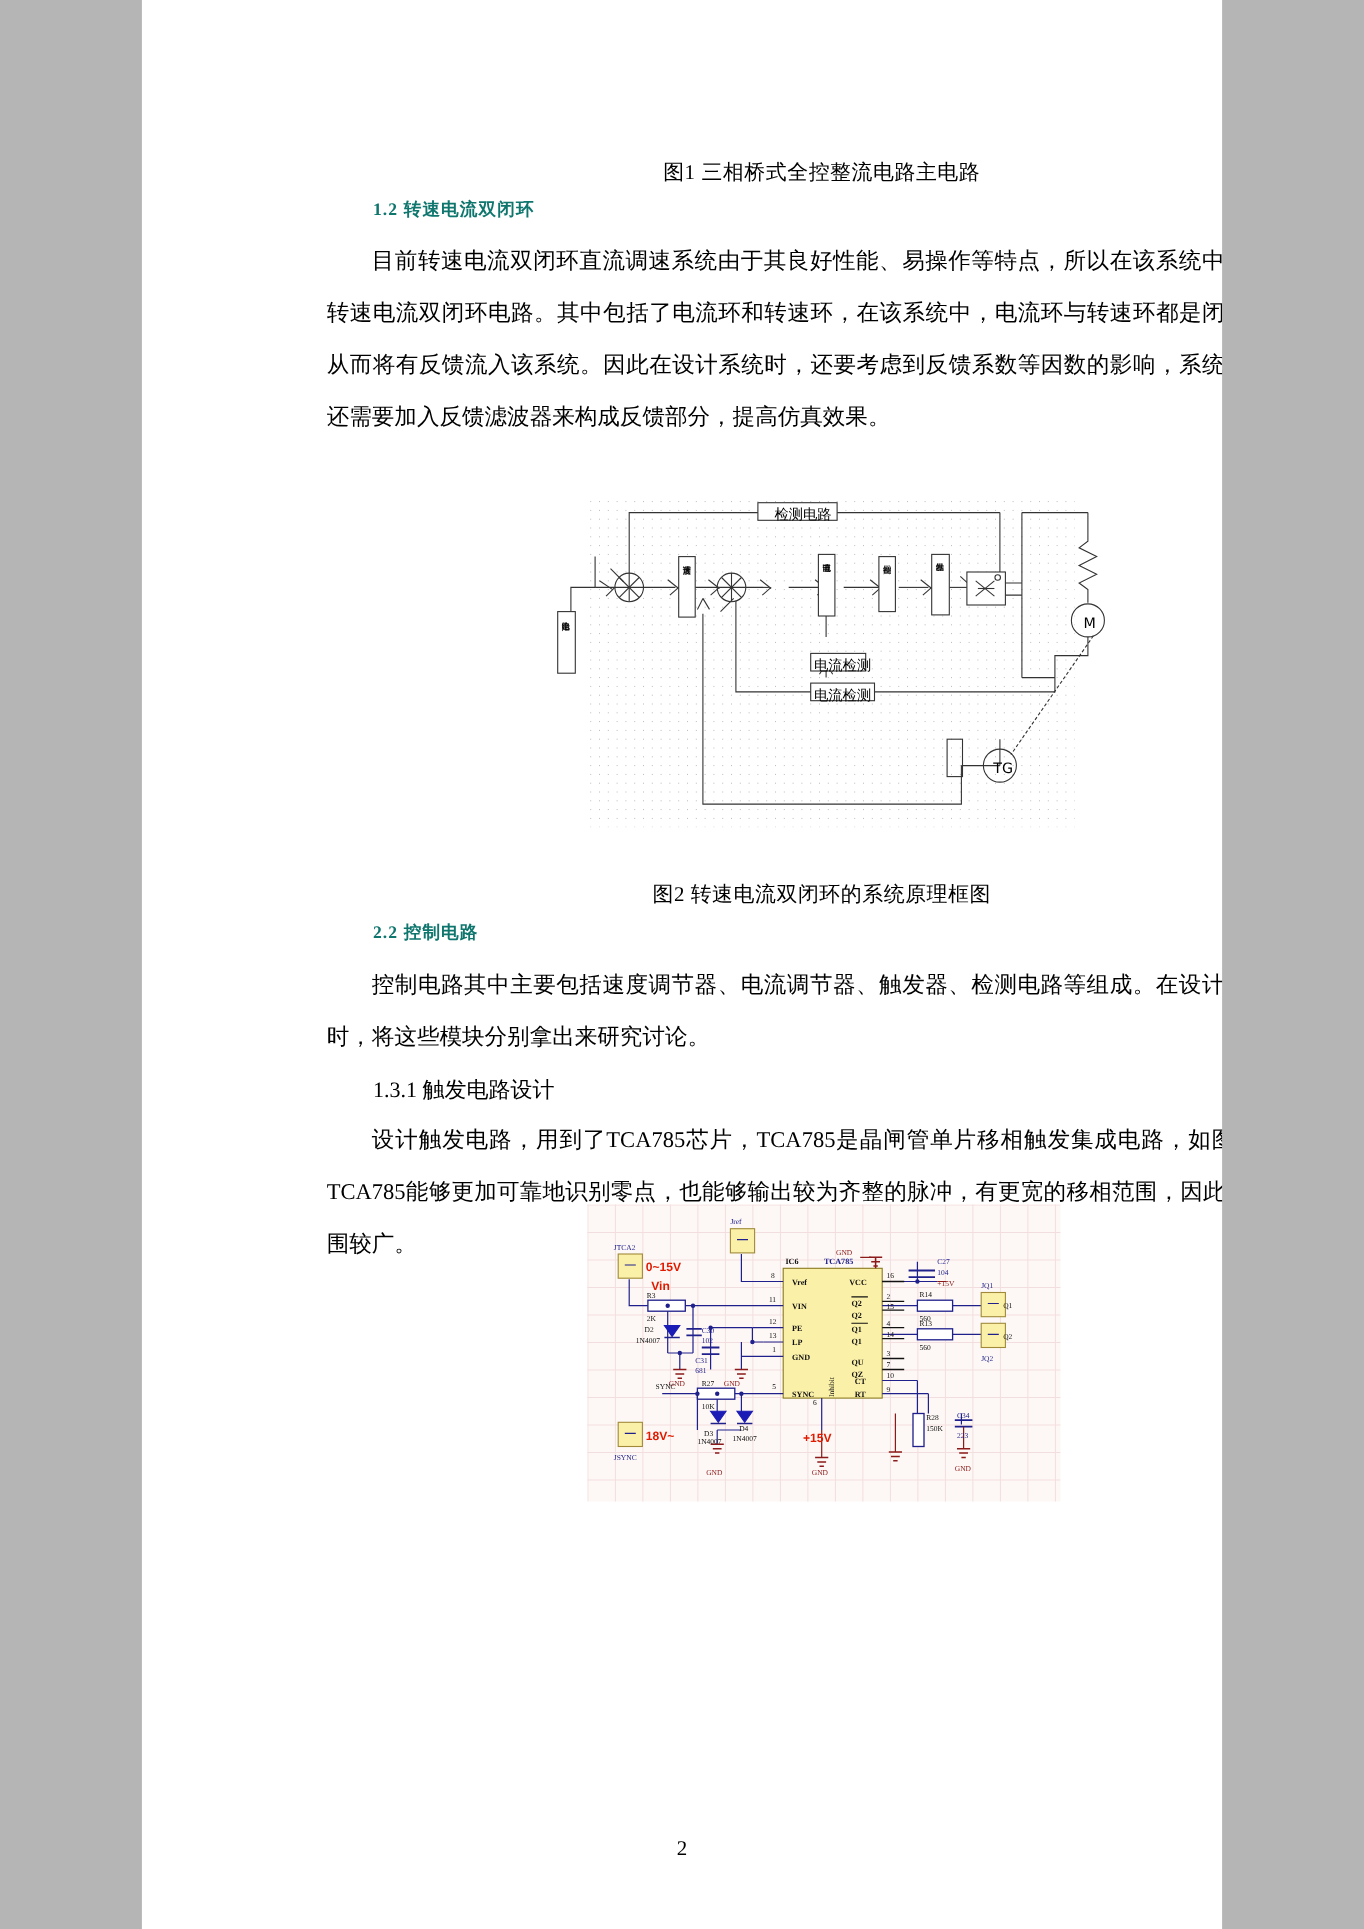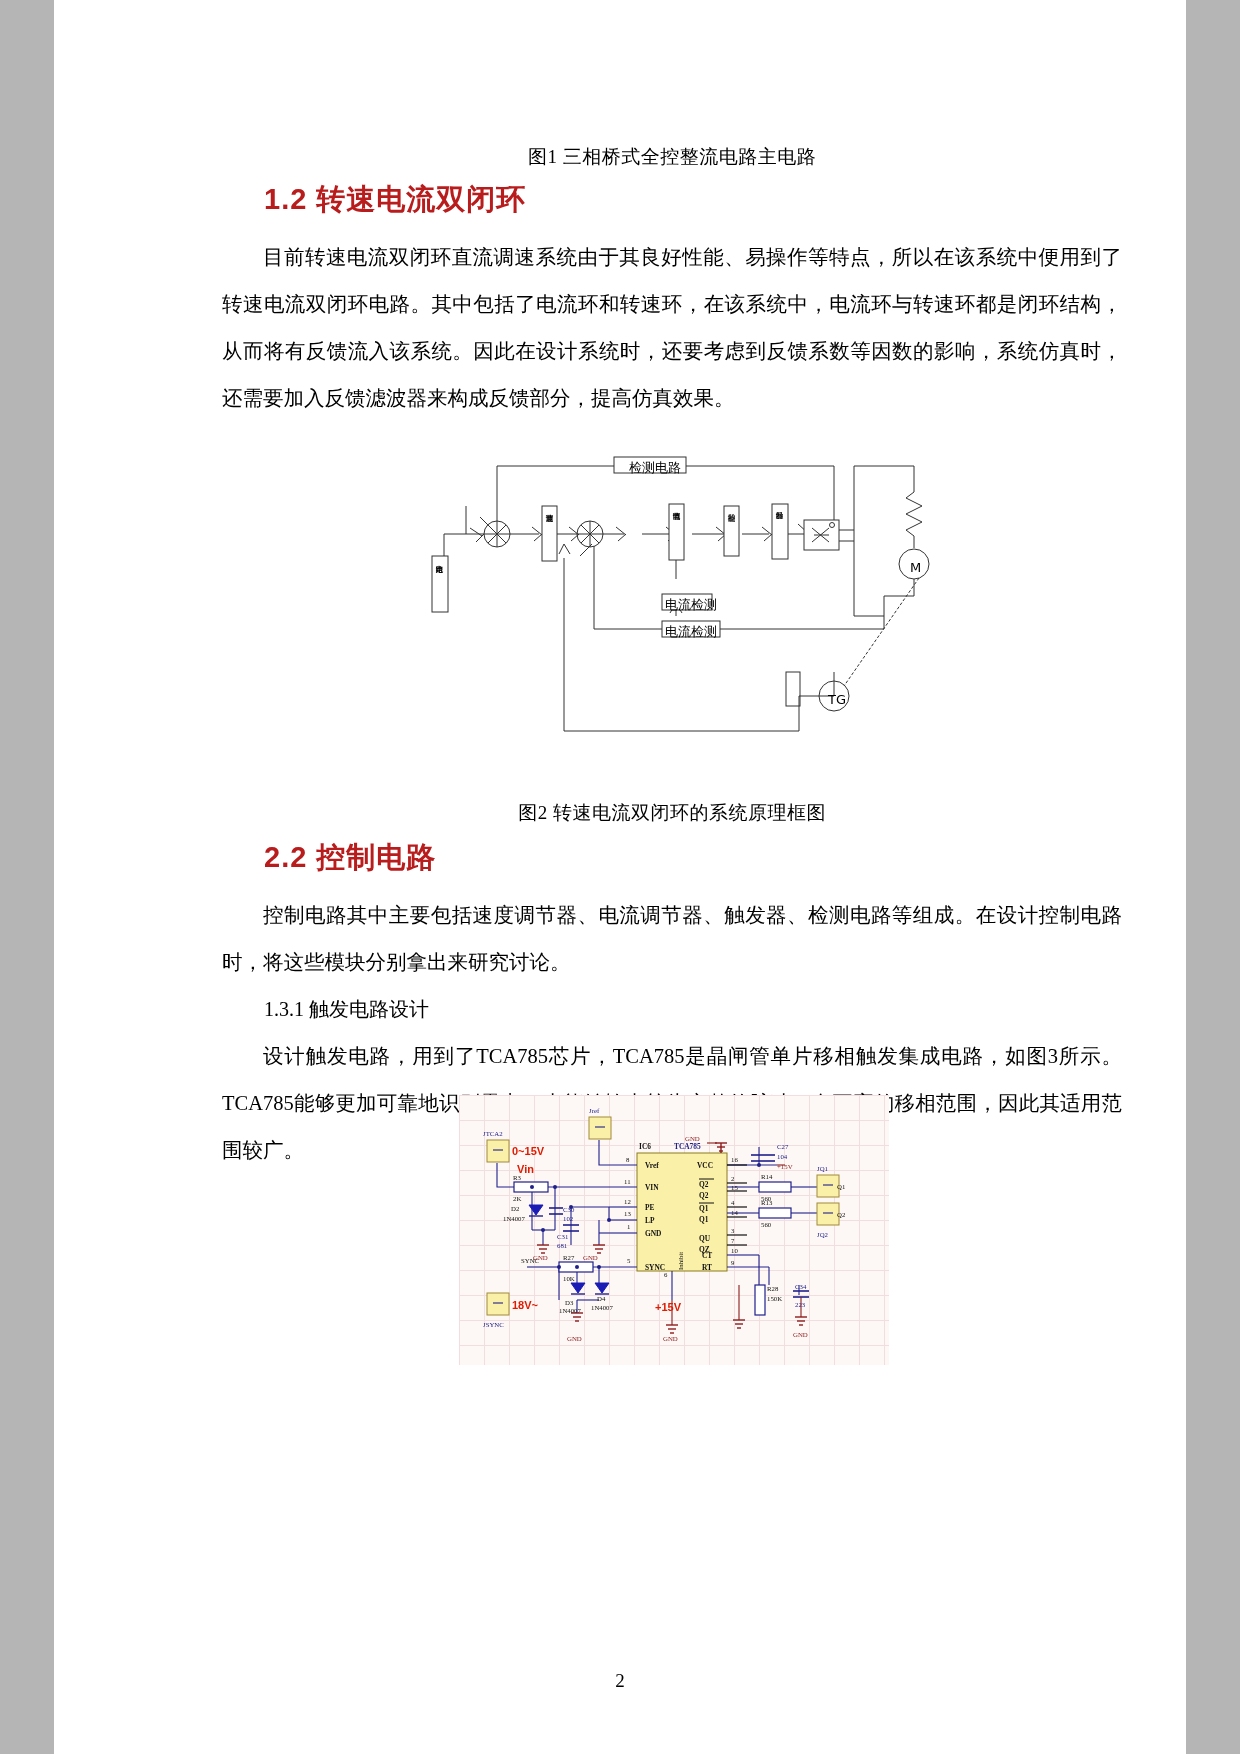--- a/index.html
+++ b/index.html
@@ -1,31 +1,31 @@
 <!DOCTYPE html>
 <html><head>
 <meta charset="utf-8">
 <title>Document Page 2</title>
 <style>
   html,body{margin:0;padding:0;background:#b5b5b5;}
   body{font-family:"Liberation Serif","DejaVu Serif",serif;}
   .page{
-    width:1132px;height:1754px;background:#ffffff;position:relative;
+    width:982px;height:1754px;background:#ffffff;position:relative;
     margin:0 auto;overflow:hidden;
   }
   .content{
     position:absolute;left:168px;top:0;width:900px;
   }
   .fig-caption{
     text-align:center;font-size:19px;color:#000;letter-spacing:.5px;
     font-family:"Liberation Serif","DejaVu Serif",serif;
   }
   .heading{
-    font-size:29px;font-weight:bold;color:#b91c1c;letter-spacing:1px;
-    font-family:Liberation Sans, sans-serif;
+    font-size:16px;font-weight:bold;color:#0f766e;letter-spacing:1px;
+    font-family:Liberation Serif, serif;
   }
   .subheading{
     font-size:20px;color:#000;
     font-family:"Liberation Serif","DejaVu Serif",serif;
   }
   p.body{
     font-size:20.5px;line-height:47px;color:#000;text-align:justify;
     text-justify:inter-character;margin:0;
     font-family:"Liberation Serif","DejaVu Serif",serif;
   }

